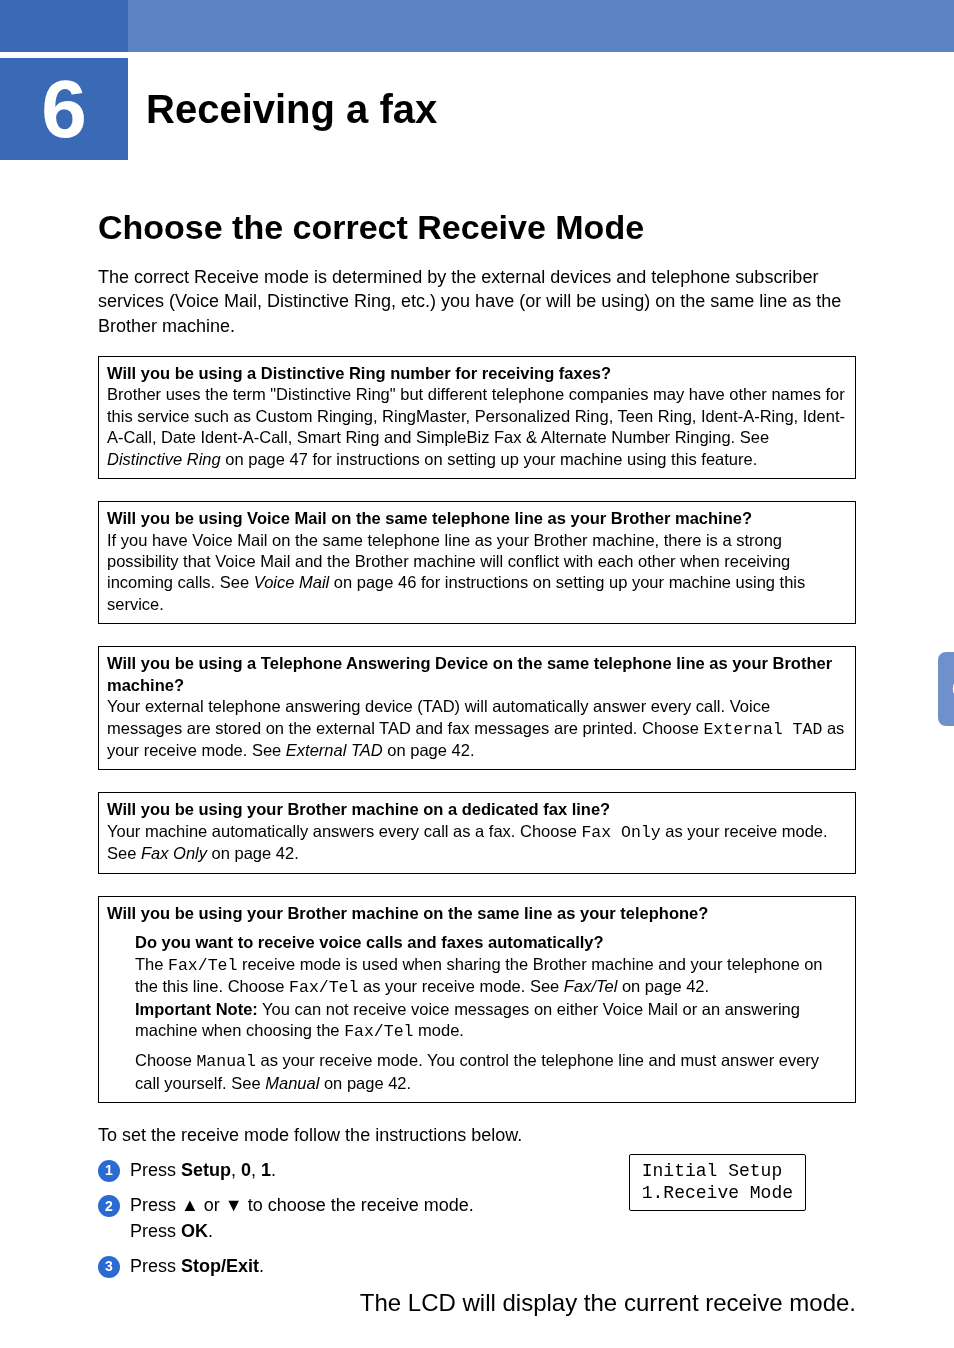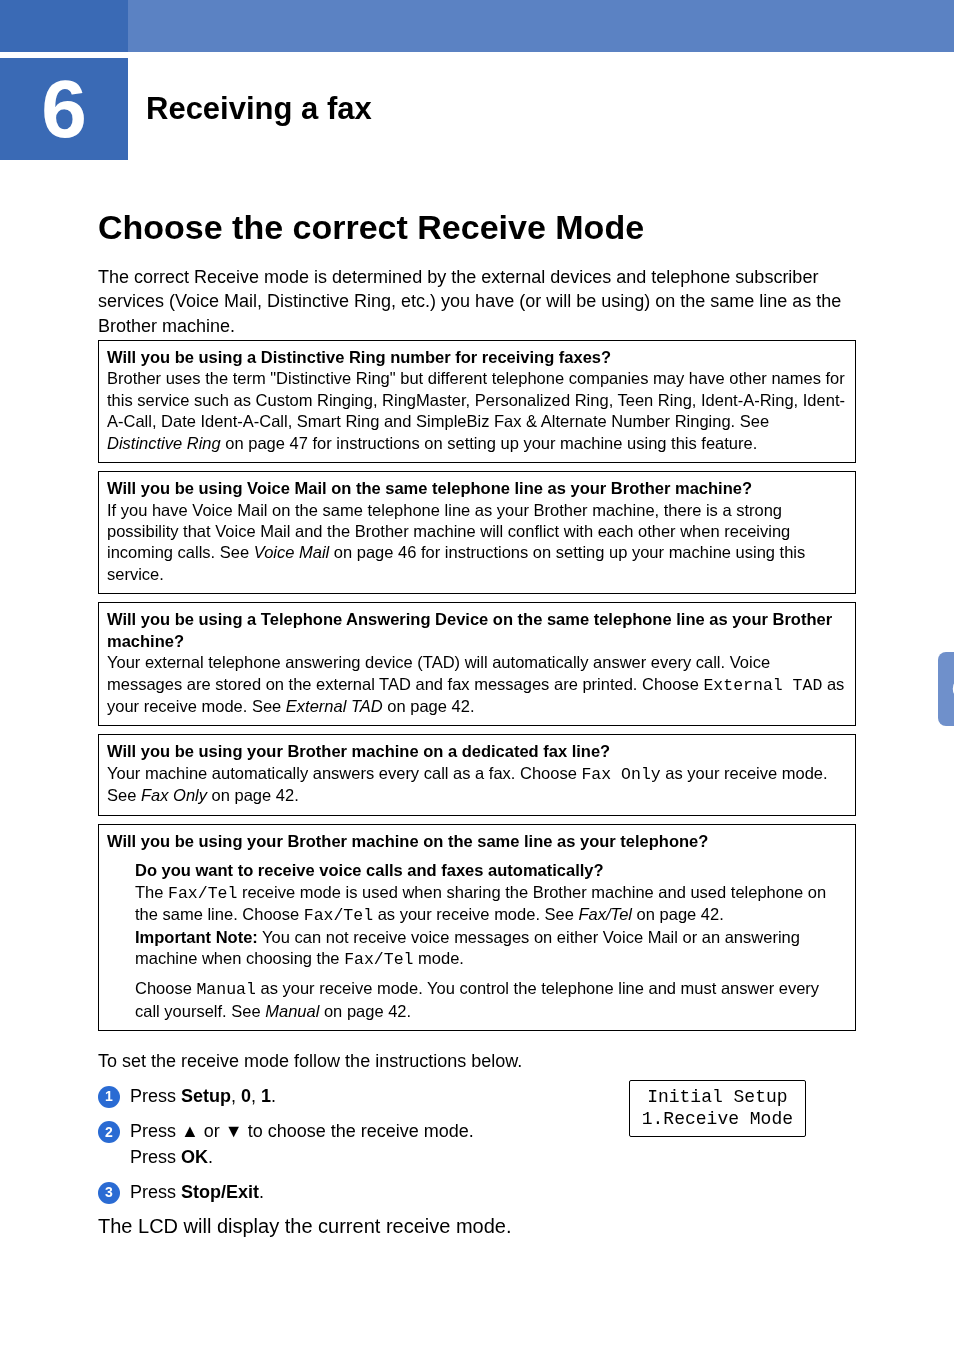--- a/index.html
+++ b/index.html
@@ -34,21 +34,21 @@
     background: #3a6ab5;
     color: #fff;
     font-size: 82px;
     font-weight: bold;
     display: flex;
     align-items: center;
     justify-content: center;
     line-height: 1;
   }
   .chapter-title {
-    font-size: 31px;
+    font-size: 40px;
     font-weight: bold;
   }
   .page-content {
     padding: 0 98px 40px 98px;
     position: relative;
   }
   .side-tab {
     position: absolute;
     right: -24px;
     top: 444px;
@@ -64,26 +64,26 @@
     font-weight: bold;
   }
   h1.section-title {
     font-size: 34px;
     font-weight: bold;
     margin: 48px 0 18px 0;
   }
   .intro-para {
     font-size: 18px;
     line-height: 1.35;
-    margin-bottom: 2px;
+    margin-bottom: 18px;
   }
   .qbox {
     border: 1px solid #000;
     padding: 6px 8px 8px 8px;
-    margin-bottom: 8px;
+    margin-bottom: 22px;
     font-size: 16.5px;
     line-height: 1.3;
   }
   .qbox .q-title {
     font-weight: bold;
   }
   .qbox .sub {
     padding-left: 28px;
     margin-top: 8px;
   }
@@ -127,25 +127,25 @@
     position: absolute;
     right: 50px;
     top: -4px;
     border: 1.5px solid #000;
     border-radius: 2px;
     padding: 6px 12px;
     font-family: "Courier New", Courier, monospace;
     font-size: 18px;
     line-height: 1.2;
     white-space: pre;
-    text-align: center;
   }
   .final-line {
-    font-size: 20px;
+    font-size: 24px;
     margin-top: 2px;
+    text-align: right;
   }
   .footer {
     text-align: right;
     padding: 80px 60px 24px 0;
     font-size: 15px;
     font-weight: bold;
   }
 </style>
 </head>
 <body>
@@ -182,21 +182,21 @@
   <div class="qbox">
     <div class="q-title">Will you be using your Brother machine on a dedicated fax line?</div>
     <span>Your machine automatically answers every call as a fax. Choose </span><span class="mono">Fax Only</span><span> as your receive mode. See </span><span class="italic">Fax Only</span><span> on page 42.</span>
   </div>
 
   <div class="qbox">
     <div class="q-title">Will you be using your Brother machine on the same line as your telephone?</div>
 
     <div class="sub">
       <div class="q-title">Do you want to receive voice calls and faxes automatically?</div>
-      <span>The </span><span class="mono">Fax/Tel</span><span> receive mode is used when sharing the Brother machine and used telephone on the same line. Choose </span><span class="mono">Fax/Tel</span><span> as your receive mode. See </span><span class="italic">Fax/Tel</span><span> on page 42.</span><br>
+      <span>The </span><span class="mono">Fax/Tel</span><span> receive mode is used when sharing the Brother machine and your telephone on the this line. Choose </span><span class="mono">Fax/Tel</span><span> as your receive mode. See </span><span class="italic">Fax/Tel</span><span> on page 42.</span><br>
       <span class="bold">Important Note:</span><span> You can not receive voice messages on either Voice Mail or an answering machine when choosing the </span><span class="mono">Fax/Tel</span><span> mode.</span>
     </div>
 
     <div class="sub">
       <span>Choose </span><span class="mono">Manual</span><span> as your receive mode. You control the telephone line and must answer every call yourself. See </span><span class="italic">Manual</span><span> on page 42.</span>
     </div>
   </div>
 
   <div class="set-instr">To set the receive mode follow the instructions below.</div>
 

